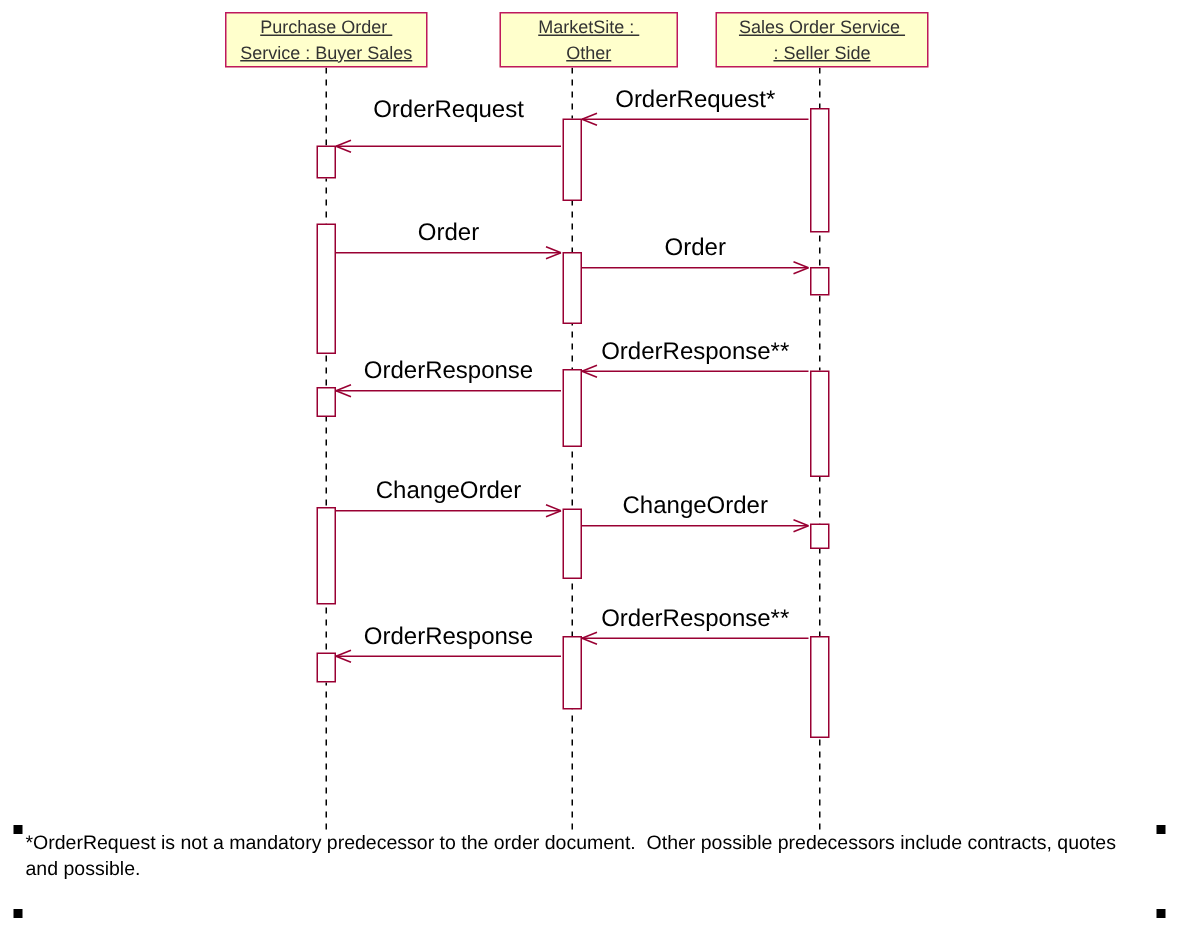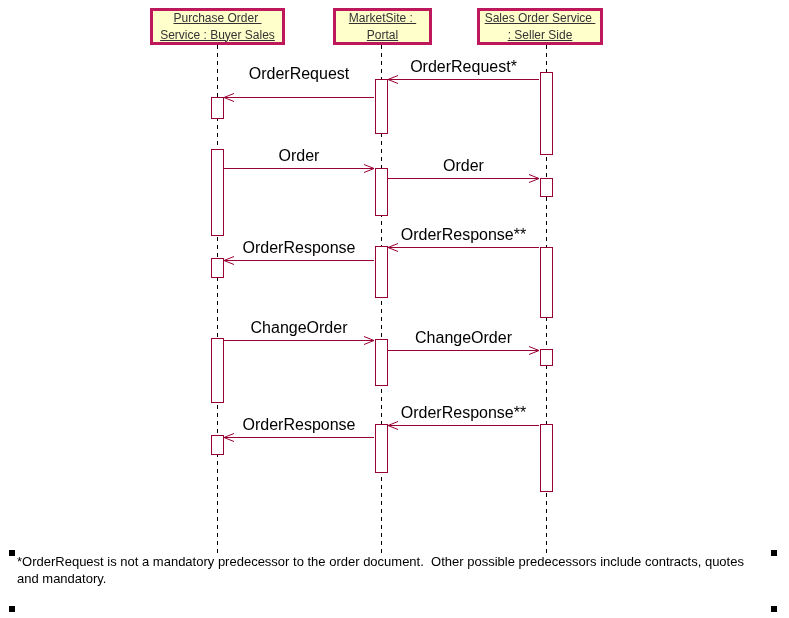--- a/index.html
+++ b/index.html
@@ -3,21 +3,21 @@
 <meta charset="utf-8">
 <style>
   html,body{margin:0;padding:0;background:#ffffff;}
   #stage{
     position:relative;width:789px;height:618px;background:#ffffff;
     font-family:"Liberation Sans",sans-serif;overflow:hidden;
   }
   #svg-layer{position:absolute;left:0;top:0;}
   .actor-box{
     position:absolute;box-sizing:border-box;
-    background:#ffffcc;border:3px solid #be185d;
+    background:#ffffcc;border:1px solid #be185d;
     display:flex;flex-direction:column;align-items:center;justify-content:center;
     text-align:center;
   }
   .actor-line{
     display:block;font-size:12px;line-height:17px;color:#333333;
     text-decoration:underline;white-space:pre;
   }
   .activation{
     position:absolute;width:13px;box-sizing:border-box;
     background:#ffffff;border:1px solid #990033;
@@ -59,25 +59,25 @@
       <line x1="539" y1="425.5" x2="388" y2="425.5" stroke="#990033" stroke-width="1"></line>
       <path d="M388 425.5 L398 421.5 M388 425.5 L398 429.5" stroke="#990033" stroke-width="1" fill="none"></path>
       <line x1="374" y1="437.5" x2="224" y2="437.5" stroke="#990033" stroke-width="1"></line>
       <path d="M224 437.5 L234 433.5 M224 437.5 L234 441.5" stroke="#990033" stroke-width="1" fill="none"></path>
     </svg>
   <div id="actors-layer">
       <div class="actor-box" style="left: 150px; top: 8px; width: 135px; height: 37px;">
         <span class="actor-line">Purchase Order </span>
         <span class="actor-line">Service : Buyer Sales</span>
       </div>
-      <div class="actor-box" style="left: 333px; top: 8px; width: 99px; height: 37px;">
+      <div class="actor-box" style="left: 333px; top: 8px; width: 119px; height: 37px;">
         <span class="actor-line">MarketSite : </span>
-        <span class="actor-line">Portal</span>
+        <span class="actor-line">Other</span>
       </div>
-      <div class="actor-box" style="left: 477px; top: 8px; width: 126px; height: 37px;">
+      <div class="actor-box" style="left: 477px; top: 8px; width: 142px; height: 37px;">
         <span class="actor-line">Sales Order Service </span>
         <span class="actor-line">: Seller Side</span>
       </div>
     </div>
   <div id="activations-layer">
       <div class="activation" style="left: 211px; top: 97px; height: 22px;"></div>
       <div class="activation" style="left: 211px; top: 149px; height: 87px;"></div>
       <div class="activation" style="left: 211px; top: 258px; height: 20px;"></div>
       <div class="activation" style="left: 211px; top: 338px; height: 65px;"></div>
       <div class="activation" style="left: 211px; top: 435px; height: 20px;"></div>
@@ -100,21 +100,21 @@
       <div class="msg-label" style="left: 463.5px; top: 228px;">OrderResponse**</div>
       <div class="msg-label" style="left: 299px; top: 241px;">OrderResponse</div>
       <div class="msg-label" style="left: 299px; top: 321px;">ChangeOrder</div>
       <div class="msg-label" style="left: 463.5px; top: 331px;">ChangeOrder</div>
       <div class="msg-label" style="left: 463.5px; top: 406px;">OrderResponse**</div>
       <div class="msg-label" style="left: 299px; top: 418px;">OrderResponse</div>
     </div>
 
   <div id="note">
     <div class="note-line">*OrderRequest is not a mandatory predecessor to the order document.  Other possible predecessors include contracts, quotes</div>
-    <div class="note-line">and mandatory.</div>
+    <div class="note-line">and possible.</div>
   </div>
 
   <div id="handles-layer">
       <div class="handle" style="left: 9px; top: 550px;"></div>
       <div class="handle" style="left: 771px; top: 550px;"></div>
       <div class="handle" style="left: 9px; top: 606px;"></div>
       <div class="handle" style="left: 771px; top: 606px;"></div>
     </div>
 </div>
 

